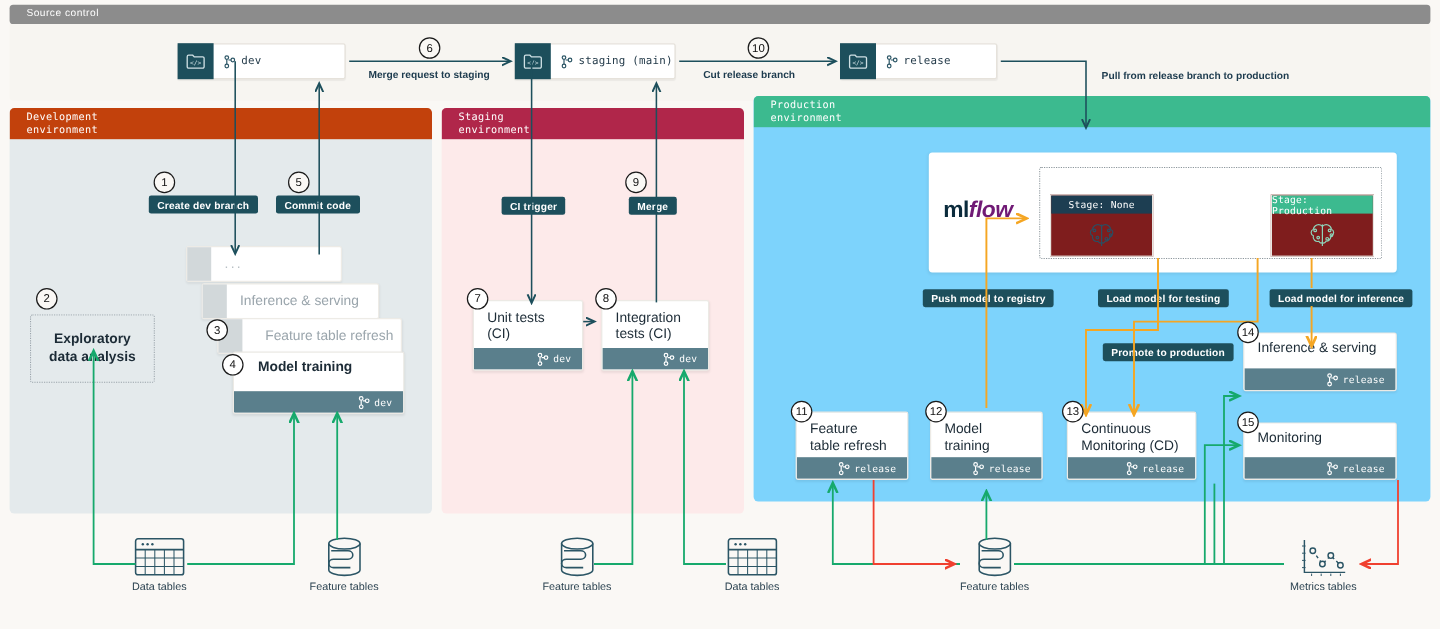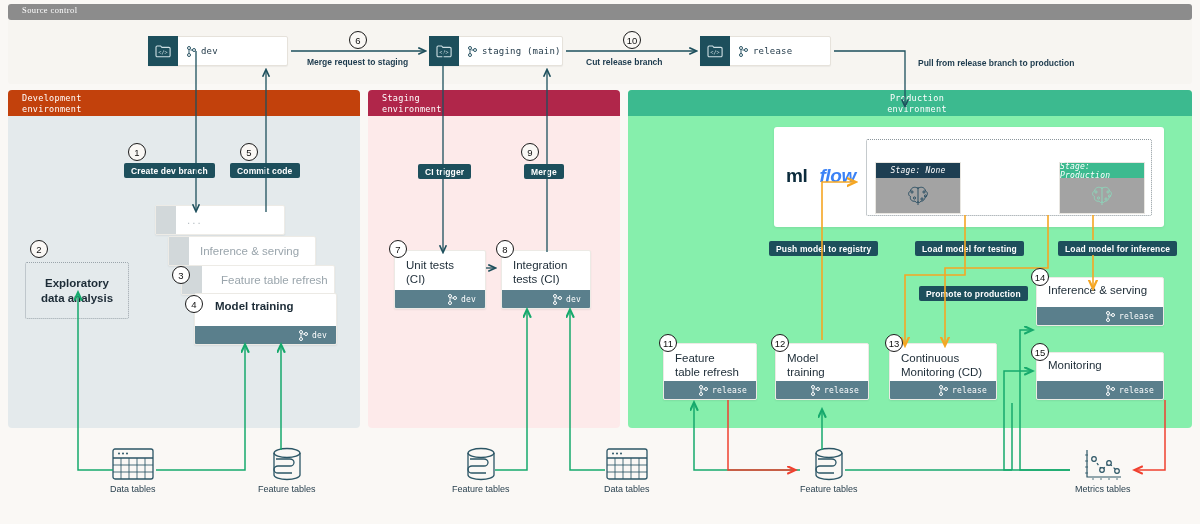--- a/index.html
+++ b/index.html
@@ -14,21 +14,21 @@
   
   .abs { position: absolute; }
 
   
   .srcbar {
     left: 8px; top: 4px; width: 1184px; height: 16px;
     background: #8c8c8c; border-radius: 3px;
   }
   .srcbar-label {
     position: absolute; left: 14px; top: 1px;
-    font-family: Liberation Serif, serif;
+    font-family: Liberation Sans, sans-serif;
     font-size: 8.5px; color: #ffffff; letter-spacing: .4px;
   }
   .src-area {
     left: 8px; top: 20px; width: 1184px; height: 64px;
     background: #f7f5f1; border-radius: 0 0 3px 3px;
   }
 
   
   .repo {
     height: 30px; background: #ffffff;
@@ -104,28 +104,28 @@
     background: #ffffff; border: 1px solid #edebe6; border-radius: 2px;
     box-shadow: 0 1px 2px rgba(0,0,0,.06);
     display: flex; align-items: center;
   }
   .ghost-tab { width: 20px; height: 100%; background: #d2d8da; flex: 0 0 20px; }
   .ghost-lbl { padding-left: 11px; font-size: 11.5px; color: #9aa5ac; }
 
   
   .mlpanel { background: #ffffff; border-radius: 3px; box-shadow: 0 1px 3px rgba(0,0,0,.08); }
   .ml-logo { font-size: 19px; font-weight: bold; color: #0b2b3c; letter-spacing: -.4px; }
-  .ml-logo i { color: #3b82f6; font-style: italic; font-weight: bold; padding-left: 12px; }
+  .ml-logo i { color: #701a75; font-style: italic; font-weight: bold; }
   .registry {
     border: 1.4px dotted #8c969c; border-radius: 2px;
   }
   .registry-title {
     font-family: "DejaVu Sans Mono", monospace; font-size: 8.5px; color: #1c2b36;
   }
-  .stage { border: 1px solid #e8e6e1; background: #a3a3a3; font-style: italic; }
+  .stage { border: 1px solid #e8e6e1; background: #7f1d1d; }
   .stage-hdr {
     height: 15px; display: flex; align-items: center; justify-content: center;
     font-family: "DejaVu Sans Mono", monospace; font-size: 8px; color: #fff; letter-spacing: .2px;
   }
   .stage-body { height: 36px; display: flex; align-items: center; justify-content: center; }
 
   
   .store { display: flex; flex-direction: column; align-items: center; gap: 3px; }
   .store-lbl { font-size: 9px; color: #2b4250; white-space: nowrap; }
 
@@ -212,21 +212,21 @@
     </div>
   </div>
 
   <div class="abs env" style="left:368px; top:90px; width:252px; height:338px; background:#fdeaea;">
     <div class="env-hdr" style="background:#b0264a;">
       <div>Staging</div>
       <div>environment</div>
     </div>
   </div>
 
-  <div class="abs env" style="left:628px; top:90px; width:564px; height:338px; background:#86efac;text-align:center;">
+  <div class="abs env" style="left:628px; top:80px; width:564px; height:338px; background:#7dd3fc;">
     <div class="env-hdr" style="background:#3cba8f;">
       <div>Production</div>
       <div>environment</div>
     </div>
   </div>
 
   <svg class="flow">
     <defs>
       <marker id="ah-teal" markerWidth="7" markerHeight="7" refX="5.2" refY="3" orient="auto">
         <path d="M0,0.4 L5.6,3 L0,5.6" fill="none" stroke="#1d4f5c" stroke-width="1.25"></path>

